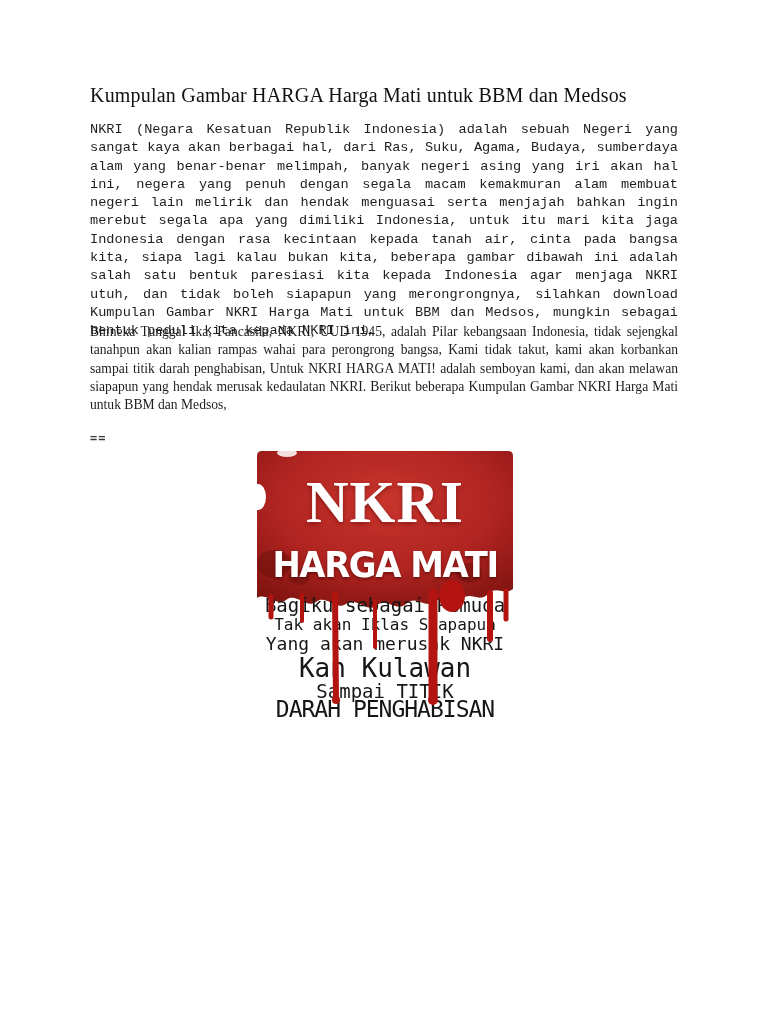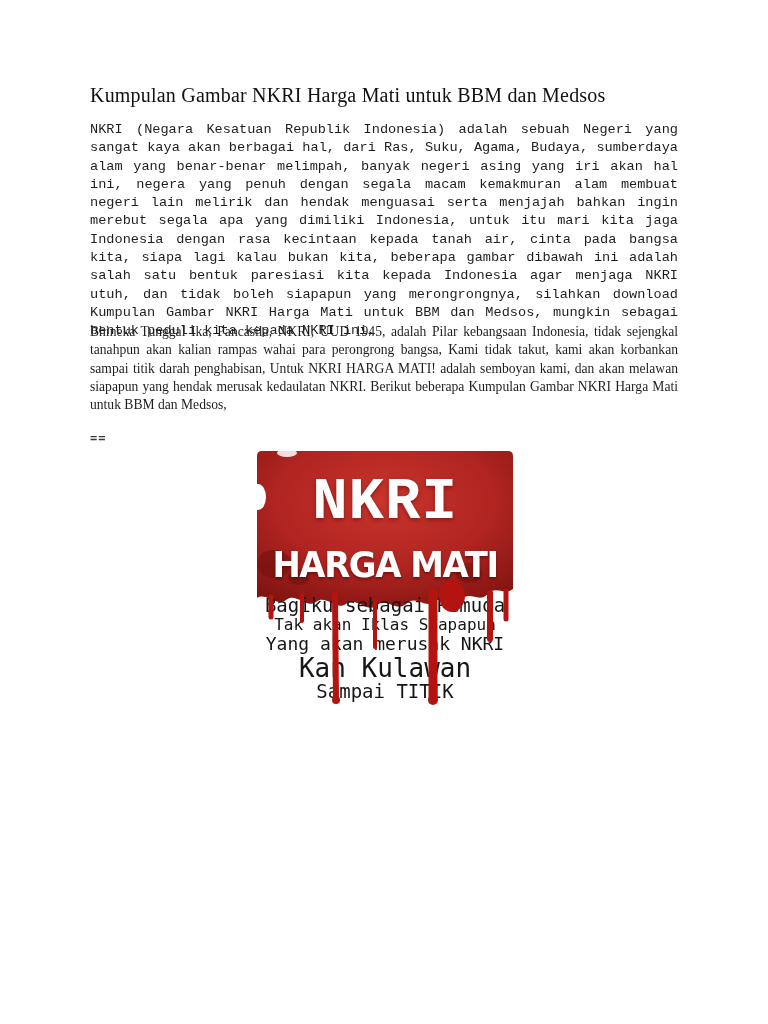--- a/index.html
+++ b/index.html
@@ -33,21 +33,21 @@
   .poster svg { position:absolute; left:0; top:0; width:256px; height:266px; }
   .layer-bg { z-index:1; }
   .layer-drips { z-index:3; pointer-events:none; }
 
   .ptxt {
     position:absolute; left:0; right:0; text-align:center; z-index:2;
     white-space:nowrap; line-height:1;
   }
   .poster-heading {
     top:22px; color:#ffffff;
-    font-family:Liberation Mono, monospace; font-weight:bold; font-size:59px;
+    font-family:Liberation Serif, serif; font-weight:bold; font-size:59px;
     letter-spacing:1px; text-shadow:0 2px 4px rgba(70,0,0,0.45);
   }
   .poster-subheading {
     top:96px; color:#ffffff;
     font-family:"DejaVu Sans", sans-serif; font-weight:bold; font-size:36px;
     letter-spacing:-1.5px; transform:scaleX(0.94); transform-origin:center;
     text-shadow:0 2px 3px rgba(70,0,0,0.5);
   }
   .mono { font-family:"DejaVu Sans Mono", monospace; color:#161616; }
   .pl-0 { top:145px; font-size:19px; }
@@ -55,21 +55,21 @@
   .pl-2 { top:184px; font-size:18px; }
   .pl-3 { top:204px; font-size:26px; }
   .pl-4 { top:231px; font-size:19px; }
   .pl-5 { top:247px; font-size:23px; letter-spacing:-1px; }
 </style>
 </head>
 <body>
 
 <div class="page">
 
-  <h1 class="doc-title">Kumpulan Gambar NKRI Harga Mati untuk BBM dan Medsos</h1>
+  <h1 class="doc-title">Kumpulan Gambar HARGA Harga Mati untuk BBM dan Medsos</h1>
 
   <p class="para para-1">NKRI (Negara Kesatuan Republik Indonesia) adalah sebuah Negeri yang sangat kaya akan berbagai hal, dari Ras, Suku, Agama, Budaya, sumberdaya alam yang benar-benar melimpah, banyak negeri asing yang iri akan hal ini, negera yang penuh dengan segala macam kemakmuran alam membuat negeri lain melirik dan hendak menguasai serta menjajah bahkan ingin merebut segala apa yang dimiliki Indonesia, untuk itu mari kita jaga Indonesia dengan rasa kecintaan kepada tanah air, cinta pada bangsa kita, siapa lagi kalau bukan kita, beberapa gambar dibawah ini adalah salah satu bentuk paresiasi kita kepada Indonesia agar menjaga NKRI utuh, dan tidak boleh siapapun yang merongrongnya, silahkan download Kumpulan Gambar NKRI Harga Mati untuk BBM dan Medsos, mungkin sebagai bentuk peduli kita kepada NKRI ini,</p>
 
   <p class="para para-2">Bhineka Tunggal Ika, Pancasila, NKRI, UUD 1945, adalah Pilar kebangsaan Indonesia, tidak sejengkal tanahpun akan kalian rampas wahai para perongrong bangsa, Kami tidak takut, kami akan korbankan sampai titik darah penghabisan, Untuk NKRI HARGA MATI! adalah semboyan kami, dan akan melawan siapapun yang hendak merusak kedaulatan NKRI. Berikut beberapa Kumpulan Gambar NKRI Harga Mati untuk BBM dan Medsos,</p>
 
   <div class="separator">==</div>
 
   <div class="poster">
 
     <svg class="layer-bg" viewBox="0 0 256 266" aria-hidden="true">
@@ -99,20 +99,21 @@
     </svg>
 
     <div class="ptxt poster-heading">NKRI</div>
     <div class="ptxt poster-subheading">HARGA MATI</div>
 
     <div class="ptxt mono pl-0">Bagiku sebagai Pemuda</div>
     <div class="ptxt mono pl-1">Tak akan Iklas Siapapun</div>
     <div class="ptxt mono pl-2">Yang akan merusak NKRI</div>
     <div class="ptxt mono pl-3">Kan Kulawan</div>
     <div class="ptxt mono pl-4">Sampai TITIK</div>
+    <div class="ptxt mono pl-5">DARAH PENGHABISAN</div>
 
     <svg class="layer-drips" viewBox="0 0 256 266" aria-hidden="true">
       <g stroke="#b41410" stroke-linecap="round" fill="#b41410">
         <line x1="14" y1="146" x2="14" y2="166" stroke-width="5"></line>
         <line x1="45" y1="144" x2="45" y2="170" stroke-width="4"></line>
         <line x1="78" y1="144" x2="79" y2="248" stroke-width="6"></line>
         <circle cx="79" cy="249" r="4" stroke="none"></circle>
         <line x1="118" y1="150" x2="118" y2="196" stroke-width="4"></line>
         <line x1="176" y1="142" x2="176" y2="247" stroke-width="9"></line>
         <circle cx="176" cy="249" r="5" stroke="none"></circle>

